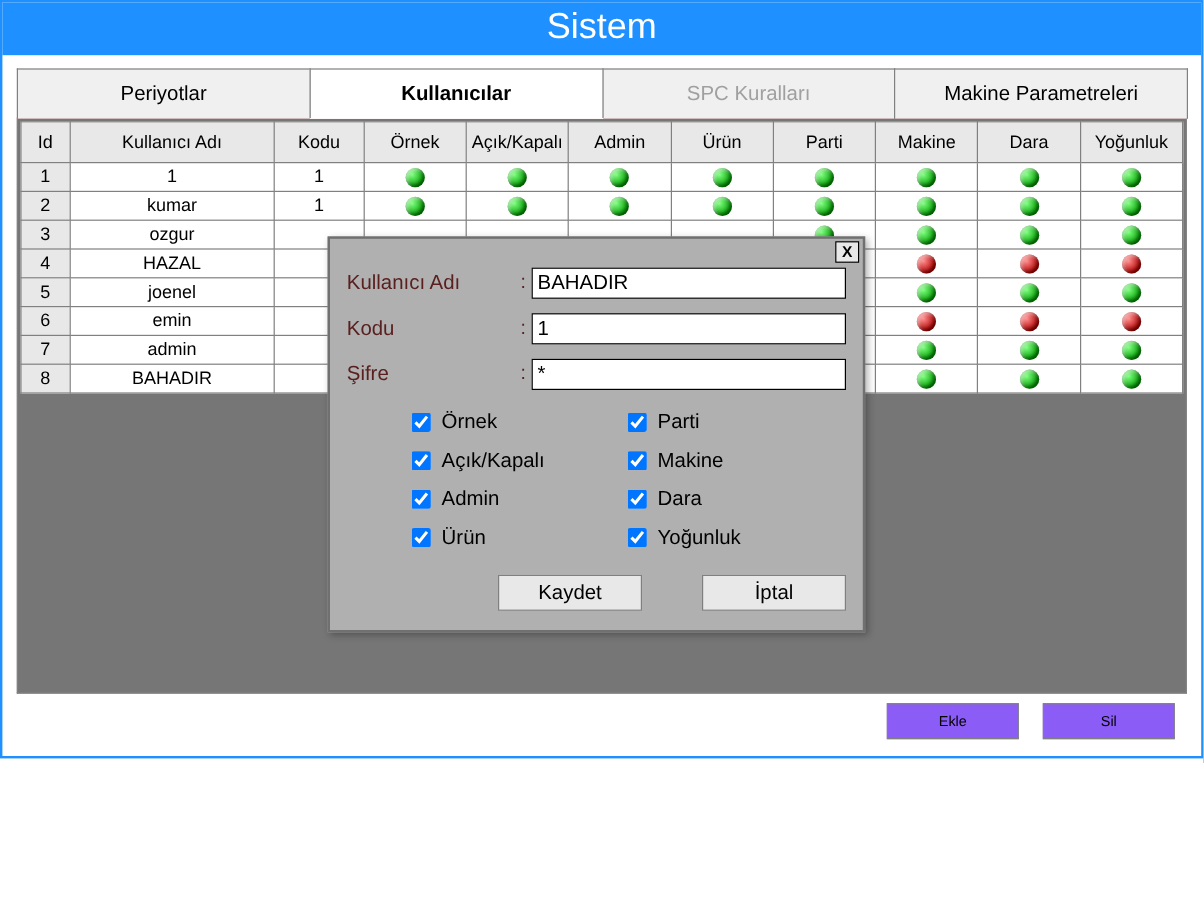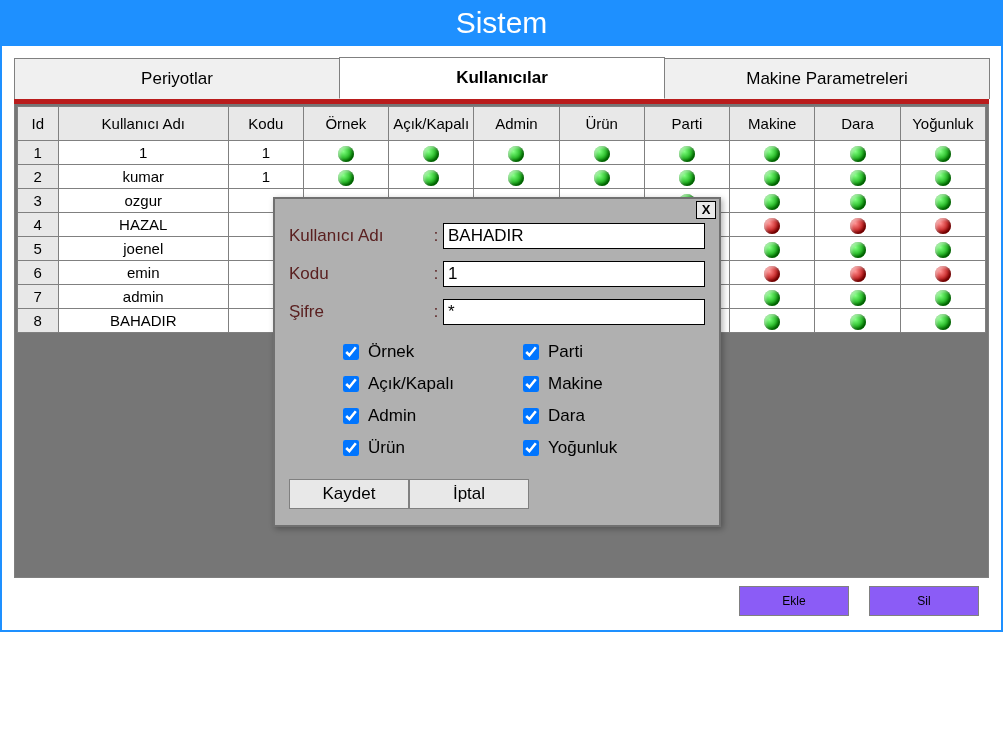--- a/index.html
+++ b/index.html
@@ -28,22 +28,21 @@
     padding: 4px 0 6px 0;
   }
   .content {
     flex: 1;
     padding: 10px 12px 8px 12px;
     display: flex;
     flex-direction: column;
   }
   .tabs {
     display: flex;
-    border-bottom: 6px solid #b91c1c;
-    align-items: flex-end;
+    border-bottom: 1px solid #b91c1c;
   }
   .tab {
     padding: 10px 0;
     flex: 1;
     text-align: center;
     font-size: 17px;
     border: 1px solid #808080;
     border-bottom: none;
     background: #f0f0f0;
     margin-right: -1px;
@@ -192,41 +191,43 @@
     align-items: center;
     gap: 6px;
     font-size: 17px;
   }
   .dlg-check input {
     width: 16px;
     height: 16px;
   }
   .dlg-btns {
     display: flex;
-    justify-content: flex-start;
+    justify-content: flex-end;
+    gap: 50px;
   }
   .dlg-btns button {
     width: 120px;
     height: 30px;
     font-size: 17px;
     background: #e8e8e8;
     border: 1px solid #808080;
     cursor: pointer;
   }
 </style>
 </head>
 <body>
 
 <div class="window">
   <div class="titlebar">Sistem</div>
 
   <div class="content">
     <div class="tabs">
       <div class="tab">Periyotlar</div>
       <div class="tab active">Kullanıcılar</div>
+      <div class="tab disabled">SPC Kuralları</div>
       <div class="tab">Makine Parametreleri</div>
     </div>
 
     <div class="panel">
       <div class="table-wrap">
         <table>
           <colgroup>
             <col class="c-id">
               <col class="c-name">
               <col class="c-kodu">

